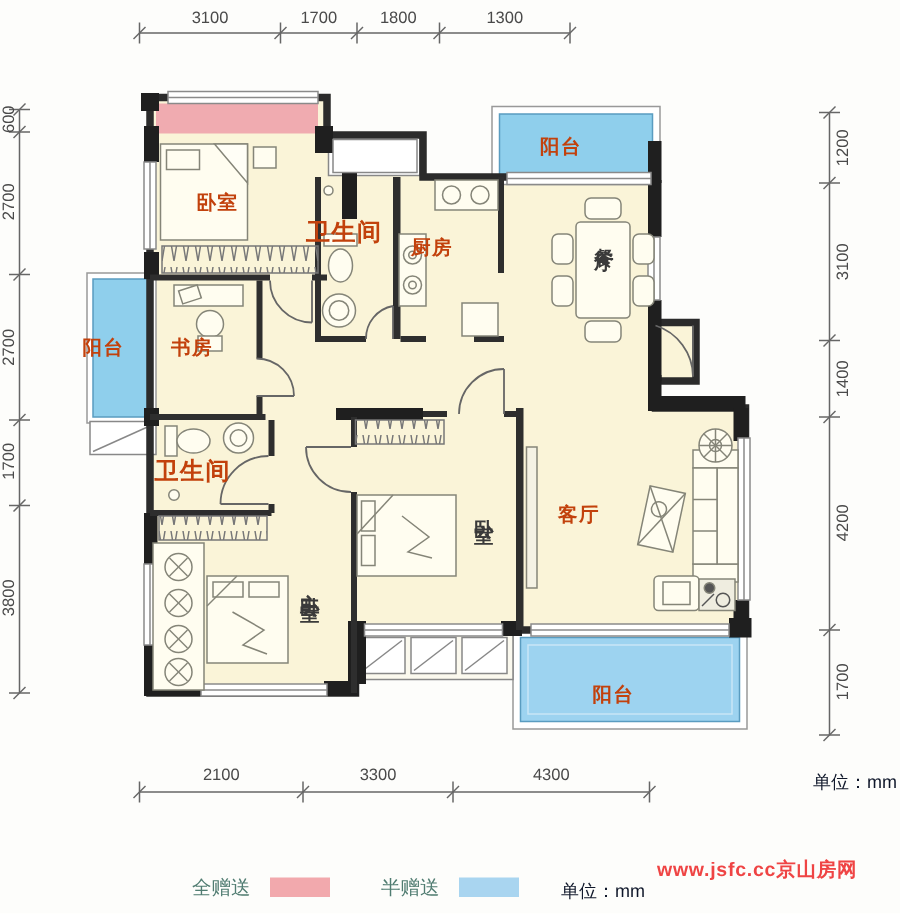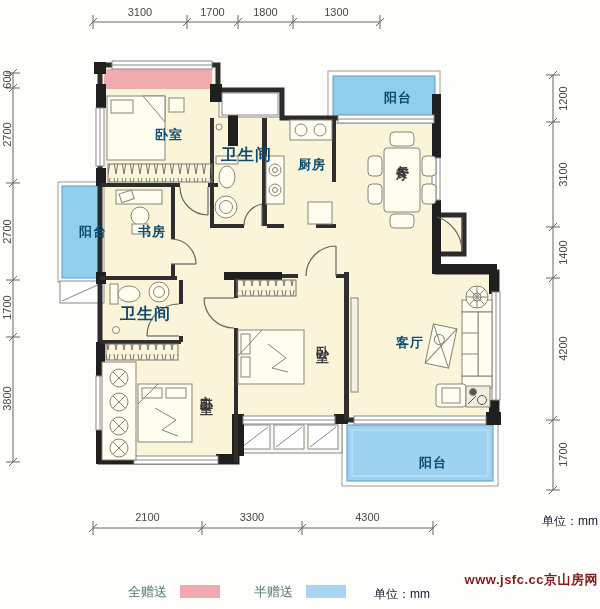--- a/index.html
+++ b/index.html
@@ -2,32 +2,32 @@
 <html><head>
 <meta charset="utf-8">
 <style>
   html,body{margin:0;padding:0;background:#fff}
   #shot{position:relative;width:600px;height:609px;background:#fdfdfb;
         font-family:"Liberation Sans",sans-serif;overflow:hidden}
   #plan-svg{position:absolute;left:0;top:0}
   .dimh{position:absolute;font-size:11px;color:#4a4a4a;text-align:center;white-space:nowrap}
   .dimv{position:absolute;width:60px;height:13px;font-size:11px;color:#4a4a4a;
         text-align:center;transform:rotate(-90deg);white-space:nowrap}
-  .rlabel{position:absolute;font-size:13px;font-weight:bold;color:#0c4a6e;
-          text-align:right;letter-spacing:1px;white-space:nowrap}
+  .rlabel{position:absolute;font-size:13px;font-weight:bold;color:#c2410c;
+          text-align:left;letter-spacing:1px;white-space:nowrap}
   .rlabel.small{font-size:16px}
   .vlabel{position:absolute;font-size:13px;font-weight:bold;color:#3a3a3a;
           writing-mode:vertical-rl;text-orientation:upright;letter-spacing:3px;white-space:nowrap}
   .legend-label{position:absolute;font-size:13px;color:#507c71;white-space:nowrap}
   .swatch{position:absolute;width:40px;height:13px}
   .swatch.pink{background:#f2a9ad}
   .swatch.blue{background:#a9d5f0}
   .unit{position:absolute;font-size:12px;color:#0f172a;white-space:nowrap}
-  .watermark{position:absolute;font-size:13px;font-weight:600;color:#7f1d1d;
-             letter-spacing:.5px;white-space:nowrap;text-align:right}
+  .watermark{position:absolute;font-size:13px;font-weight:600;color:#ef4444;
+             letter-spacing:.5px;white-space:nowrap;}
 </style>
 </head>
 <body>
 
 <div id="shot">
 
   <svg id="plan-svg" width="600" height="609" viewBox="0 0 600 609">
     <defs>
       <pattern id="wz" width="8" height="16" patternUnits="userSpaceOnUse">
         <path d="M2,2 L4,14 M6,2 L4,14" stroke="#777" stroke-width="1" fill="none"></path>

